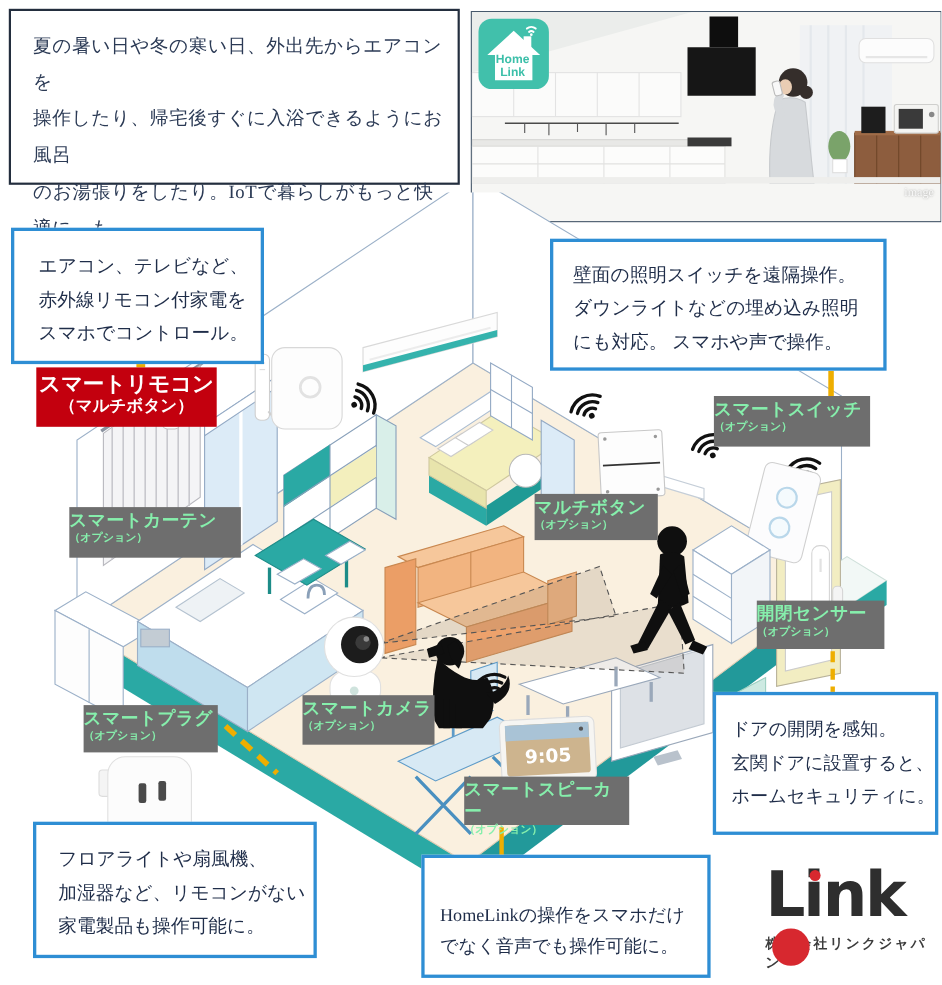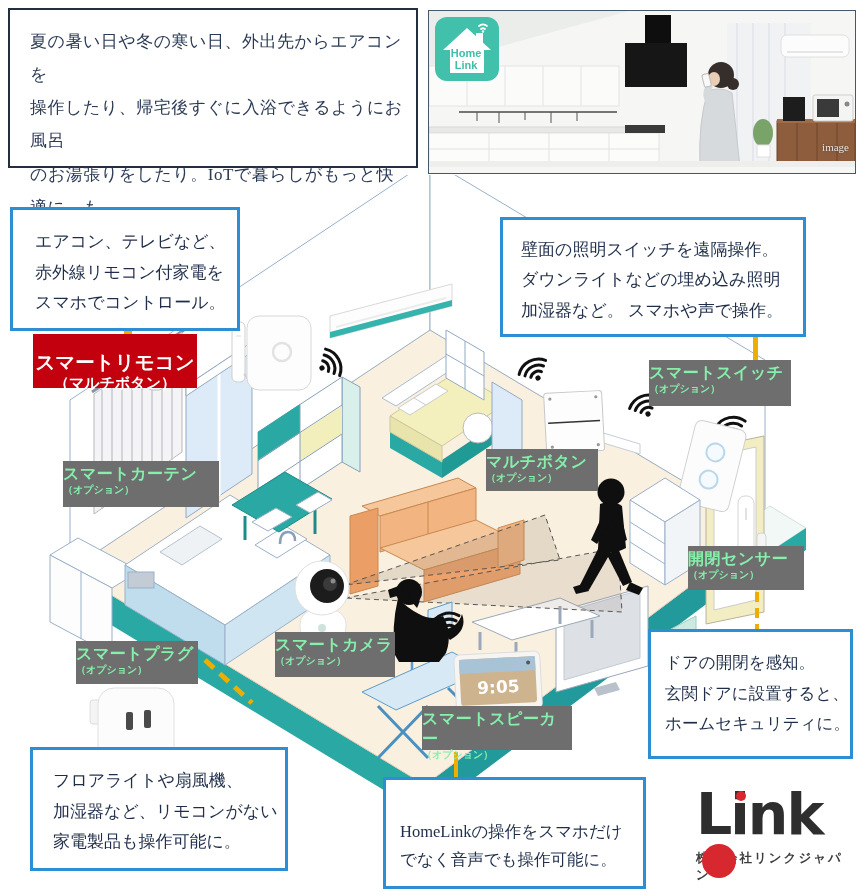--- a/index.html
+++ b/index.html
@@ -4,21 +4,21 @@
 <style>
   html,body{margin:0;padding:0;background:#fff;}
   .page{position:relative;width:856px;height:895px;background:#fff;overflow:hidden;
         font-family:"Liberation Sans",sans-serif;}
   .abs{position:absolute;box-sizing:border-box;}
 
   
   .intro-box{left:8px;top:8px;width:410px;height:160px;border:2px solid #232e3e;
     padding:15px 10px 0 20px;font-family:"Liberation Serif","DejaVu Serif",serif;
     font-size:17px;line-height:1.95;color:#2b3a55;white-space:pre-line;letter-spacing:0.5px;}
-  .photo{left:428px;top:10px;width:428px;height:164px;border:1px solid #46586b;background:#f6f6f4;}
+  .photo{left:428px;top:10px;width:428px;height:192px;border:1px solid #46586b;background:#f6f6f4;}
   .photo svg{display:block;}
   .photo-caption{right:6px;bottom:20px;color:rgba(255,255,255,0.85);font-size:11px;
     font-family:"Liberation Serif",serif;text-shadow:0 0 2px rgba(0,0,0,0.4);}
   .badge{left:6px;top:6px;width:64px;height:64px;background:#41c0ab;border-radius:12px;}
 
   
   .note{background:#fff;border:3px solid #2e8ed4;color:#1f2d49;
     font-family:"Liberation Serif","DejaVu Serif",serif;white-space:pre-line;z-index:5;}
   .note-remote{left:10px;top:207px;width:230px;height:124px;padding:17px 0 0 22px;font-size:17px;line-height:1.8;}
   .note-switch{left:500px;top:217px;width:306px;height:120px;padding:15px 0 0 18px;font-size:17px;line-height:1.78;}
@@ -32,21 +32,21 @@
   .dev-label .l2{font-size:10px;font-weight:bold;line-height:1.2;}
   .lab-switch{left:649px;top:360px;width:142px;height:46px;}
   .lab-curtain{left:63px;top:461px;width:156px;height:46px;}
   .lab-multibutton{left:486px;top:449px;width:112px;height:42px;}
   .lab-sensor{left:688px;top:546px;width:116px;height:44px;}
   .lab-plug{left:76px;top:641px;width:122px;height:43px;}
   .lab-camera{left:275px;top:632px;width:120px;height:45px;}
   .lab-speaker{left:422px;top:706px;width:150px;height:44px;}
 
   .red-label{left:33px;top:334px;width:164px;height:54px;background:#c3000e;color:#fff;
-    text-align:center;z-index:6;padding-top:17px;}
+    text-align:center;z-index:6;padding-top:4px;}
   .red-label .l1{font-size:19.5px;font-weight:bold;line-height:1.2;}
   .red-label .l2{font-size:15px;font-weight:bold;line-height:1.25;}
 
   .conn{background:#eeae00;z-index:4;}
   .conn-a{left:124px;top:327px;width:8px;height:7px;}
   .conn-b{left:753px;top:337px;width:5px;height:24px;}
 
   
   .logo{left:696px;top:784px;width:158px;height:90px;z-index:6;text-align:left;}
   .logo .brand-row{position:relative;height:62px;}
@@ -384,21 +384,21 @@
       <path d="M456,752 L456,779" stroke-width="4"></path>
       <path d="M205,660 L252,703" stroke-width="5" stroke-dasharray="12,8"></path>
     </g>
   </svg>
 
   <div class="abs note note-remote">エアコン、テレビなど、
 赤外線リモコン付家電を
 スマホでコントロール。</div>
   <div class="abs note note-switch">壁面の照明スイッチを遠隔操作。
 ダウンライトなどの埋め込み照明
-加湿器など。 スマホや声で操作。</div>
+にも対応。 スマホや声で操作。</div>
   <div class="abs note note-sensor">ドアの開閉を感知。
 玄関ドアに設置すると、
 ホームセキュリティに。</div>
   <div class="abs note note-plug">フロアライトや扇風機、
 加湿器など、リモコンがない
 家電製品も操作可能に。</div>
   <div class="abs note note-voice">
     <div>HomeLinkの操作をスマホだけ
 でなく音声でも操作可能に。</div>
     

